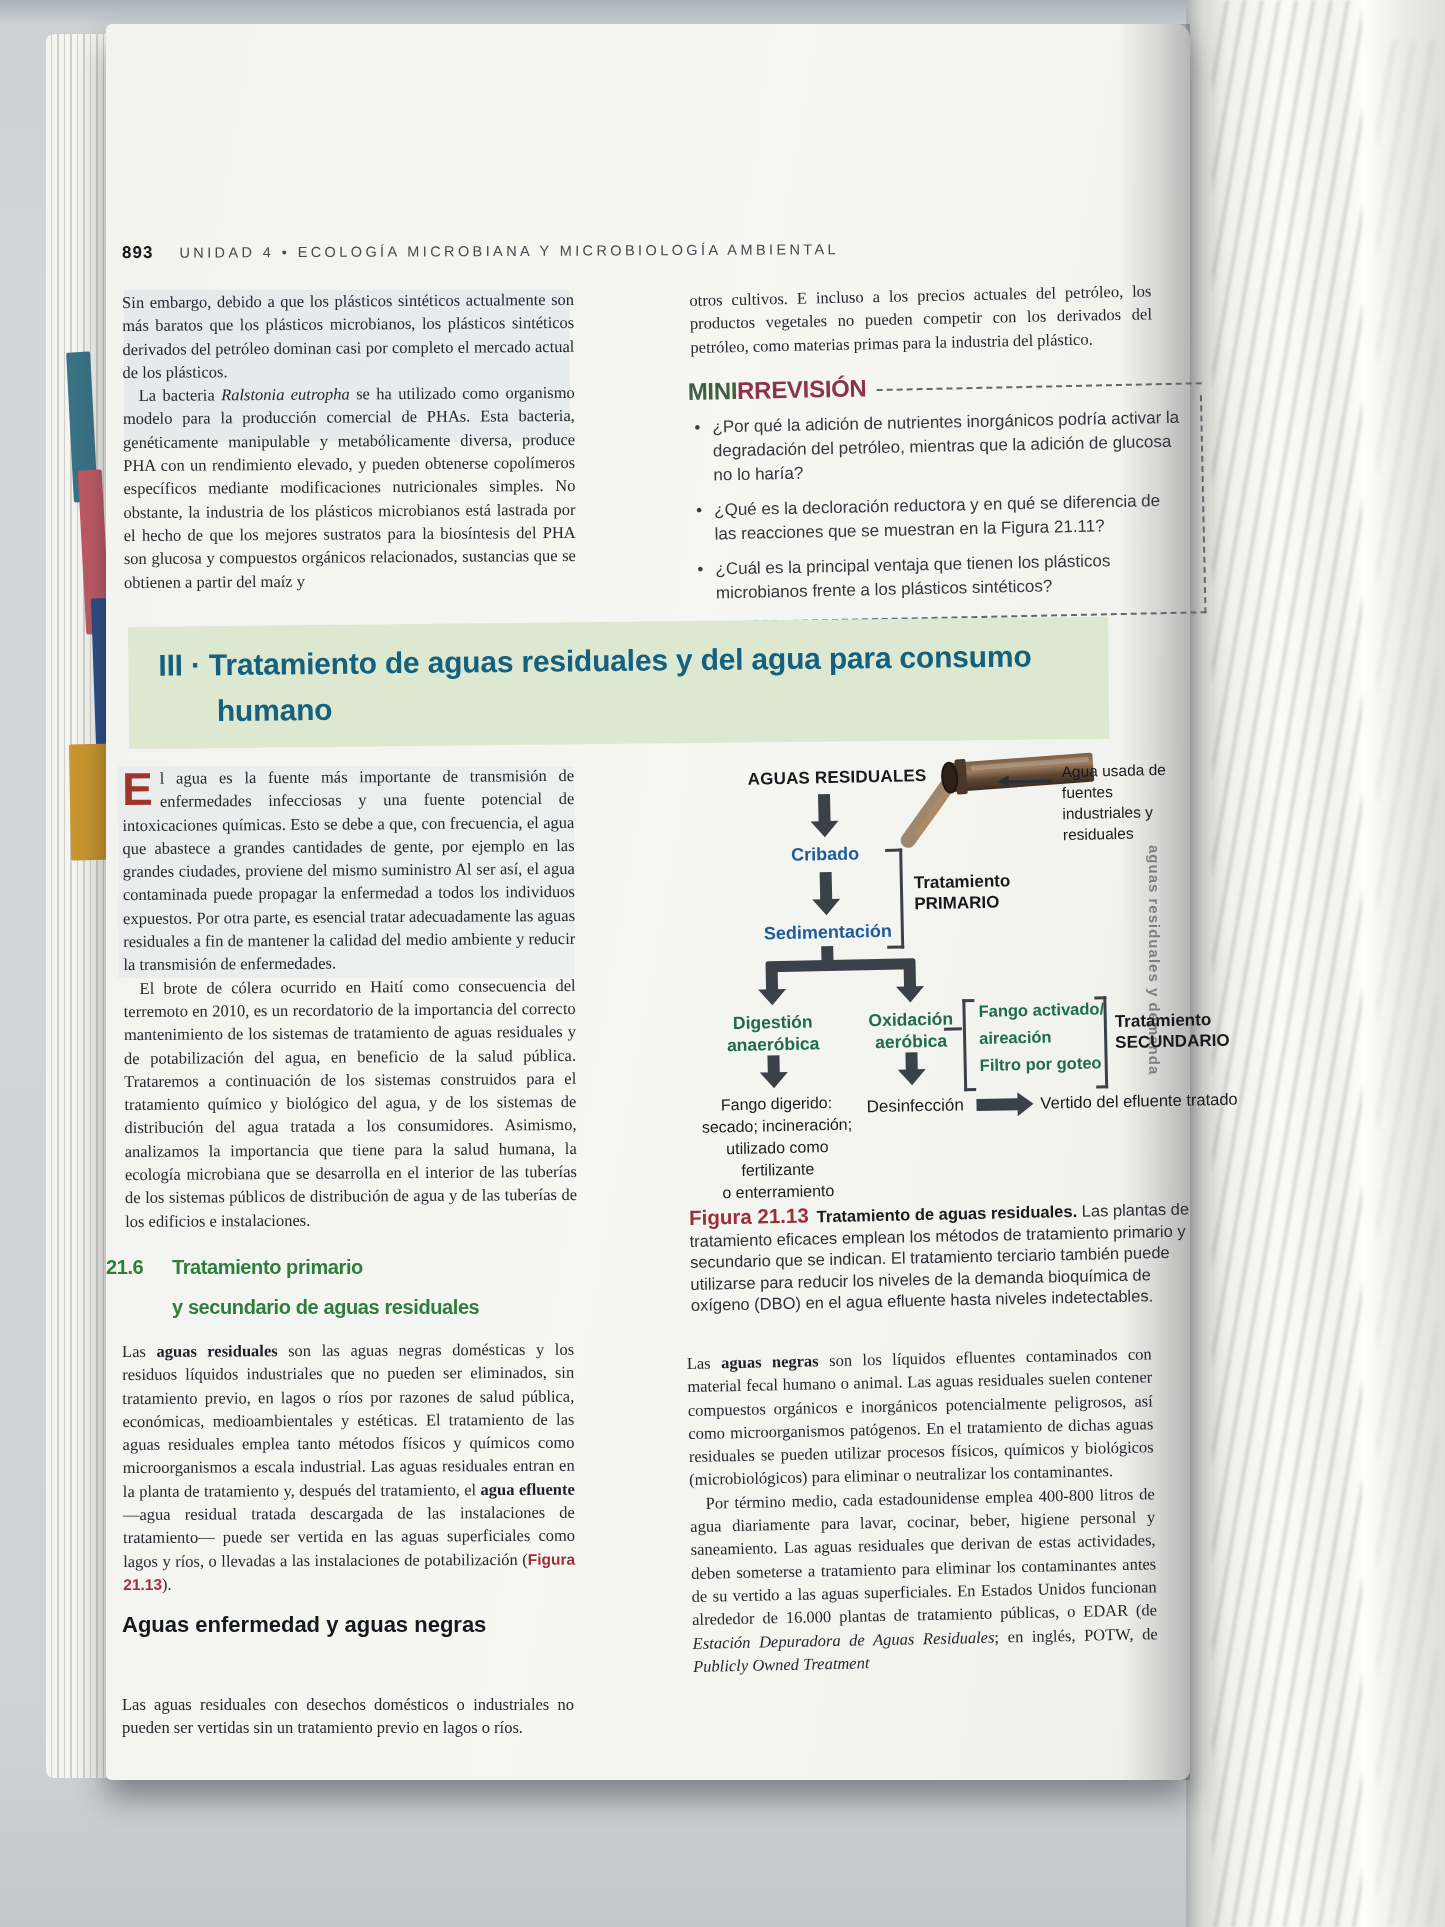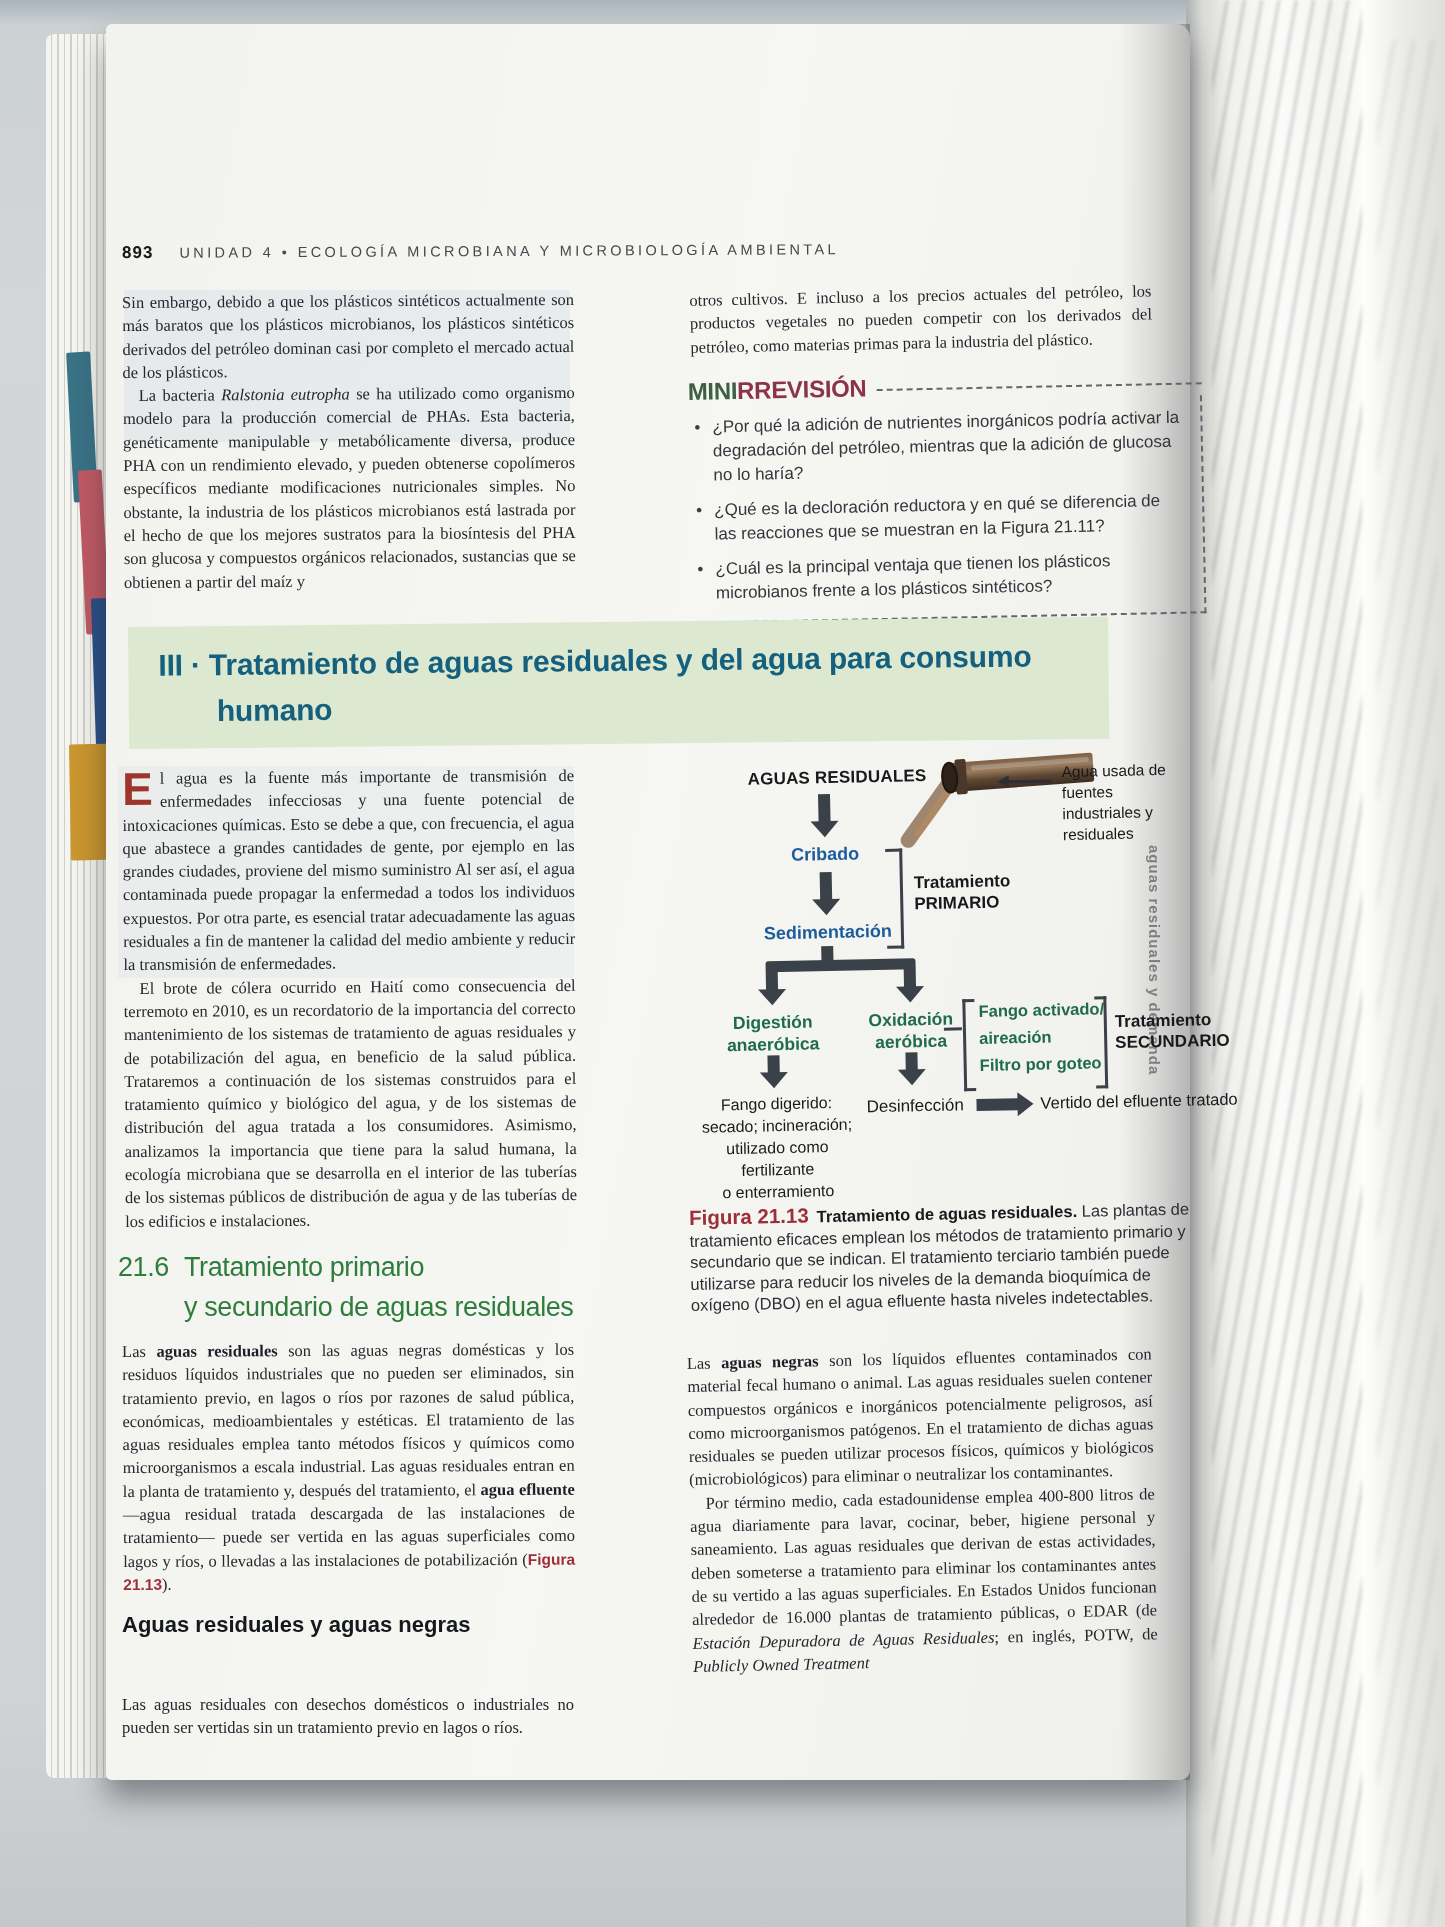--- a/index.html
+++ b/index.html
@@ -51,21 +51,21 @@
 
   .band{left:128px;top:627px;width:980px;height:122px;background:#dce8cf;z-index:6;transform:rotate(-.6deg);transform-origin:0 0;}
   .band-h{font-family:"Liberation Sans",sans-serif;font-weight:bold;font-size:30px;color:#14607e;
     padding:13px 0 0 30px;line-height:52px;letter-spacing:-.2px;}
   .band-h .l2{margin-left:58px;line-height:40px;}
 
   .pintro{left:122px;top:767px;width:452px;}
   .dropcap{float:left;font-family:"Liberation Sans",sans-serif;font-weight:bold;font-size:46px;line-height:38px;
     color:#9e342c;padding:3px 7px 0 0;}
 
-  .h216{left:118px;top:1247px;font-family:"Liberation Sans",sans-serif;font-weight:normal;font-size:27px;
+  .h216{left:106px;top:1247px;font-family:"Liberation Sans",sans-serif;font-weight:bold;font-size:20px;
     color:#2e7d3c;letter-spacing:-.4px;line-height:40px;}
   .h216 .n{display:inline-block;width:66px;}
   .h216 .l2{margin-left:66px;}
 
   .p216{left:122px;top:1340px;width:452px;}
   .subhead{left:122px;top:1612px;font-family:"Liberation Sans",sans-serif;font-weight:bold;font-size:22px;color:#15181d;}
   .p3{left:122px;top:1649px;width:452px;margin-top:44px;}
 
   .rtilt{transform:rotate(-1.2deg);transform-origin:0 50%;}
   .rtop{left:690px;top:289px;width:462px;}
@@ -179,21 +179,21 @@
 
     <div class="abs h216">
       <div><span class="n">21.6</span><span>Tratamiento primario</span></div>
       <div class="l2">y secundario de aguas residuales</div>
     </div>
 
     <div class="abs p216" style="transform:rotate(-.3deg);transform-origin:0 0;">
       <p class="serif-p"><span>Las </span><span class="bd">aguas residuales</span><span> son las aguas negras domésticas y los residuos líquidos industriales que no pueden ser eliminados, sin tratamiento previo, en lagos o ríos por razones de salud pública, económicas, medioambientales y estéticas. El tratamiento de las aguas residuales emplea tanto métodos físicos y químicos como microorganismos a escala industrial. Las aguas residuales entran en la planta de tratamiento y, después del tratamiento, el </span><span class="bd">agua efluente</span><span> —agua residual tratada descargada de las instalaciones de tratamiento— puede ser vertida en las aguas superficiales como lagos y ríos, o llevadas a las instalaciones de potabilización (</span><span class="figref">Figura 21.13</span><span>).</span></p>
     </div>
 
-    <div class="abs subhead">Aguas residuales y aguas negras</div>
+    <div class="abs subhead">Aguas enfermedad y aguas negras</div>
     <div class="abs p3">
       <p class="serif-p">Las aguas residuales con desechos domésticos o industriales no pueden ser vertidas sin un tratamiento previo en lagos o ríos.</p>
     </div>
 
     <div class="abs diagram rtilt">
       <div class="d d-source">AGUAS RESIDUALES</div>
 
       <svg class="d" style="left:208px;top:-14px;" width="210" height="104" viewBox="0 0 210 104">
         <defs>
           <linearGradient id="gpipe" x1="0" y1="0" x2="0" y2="1">

